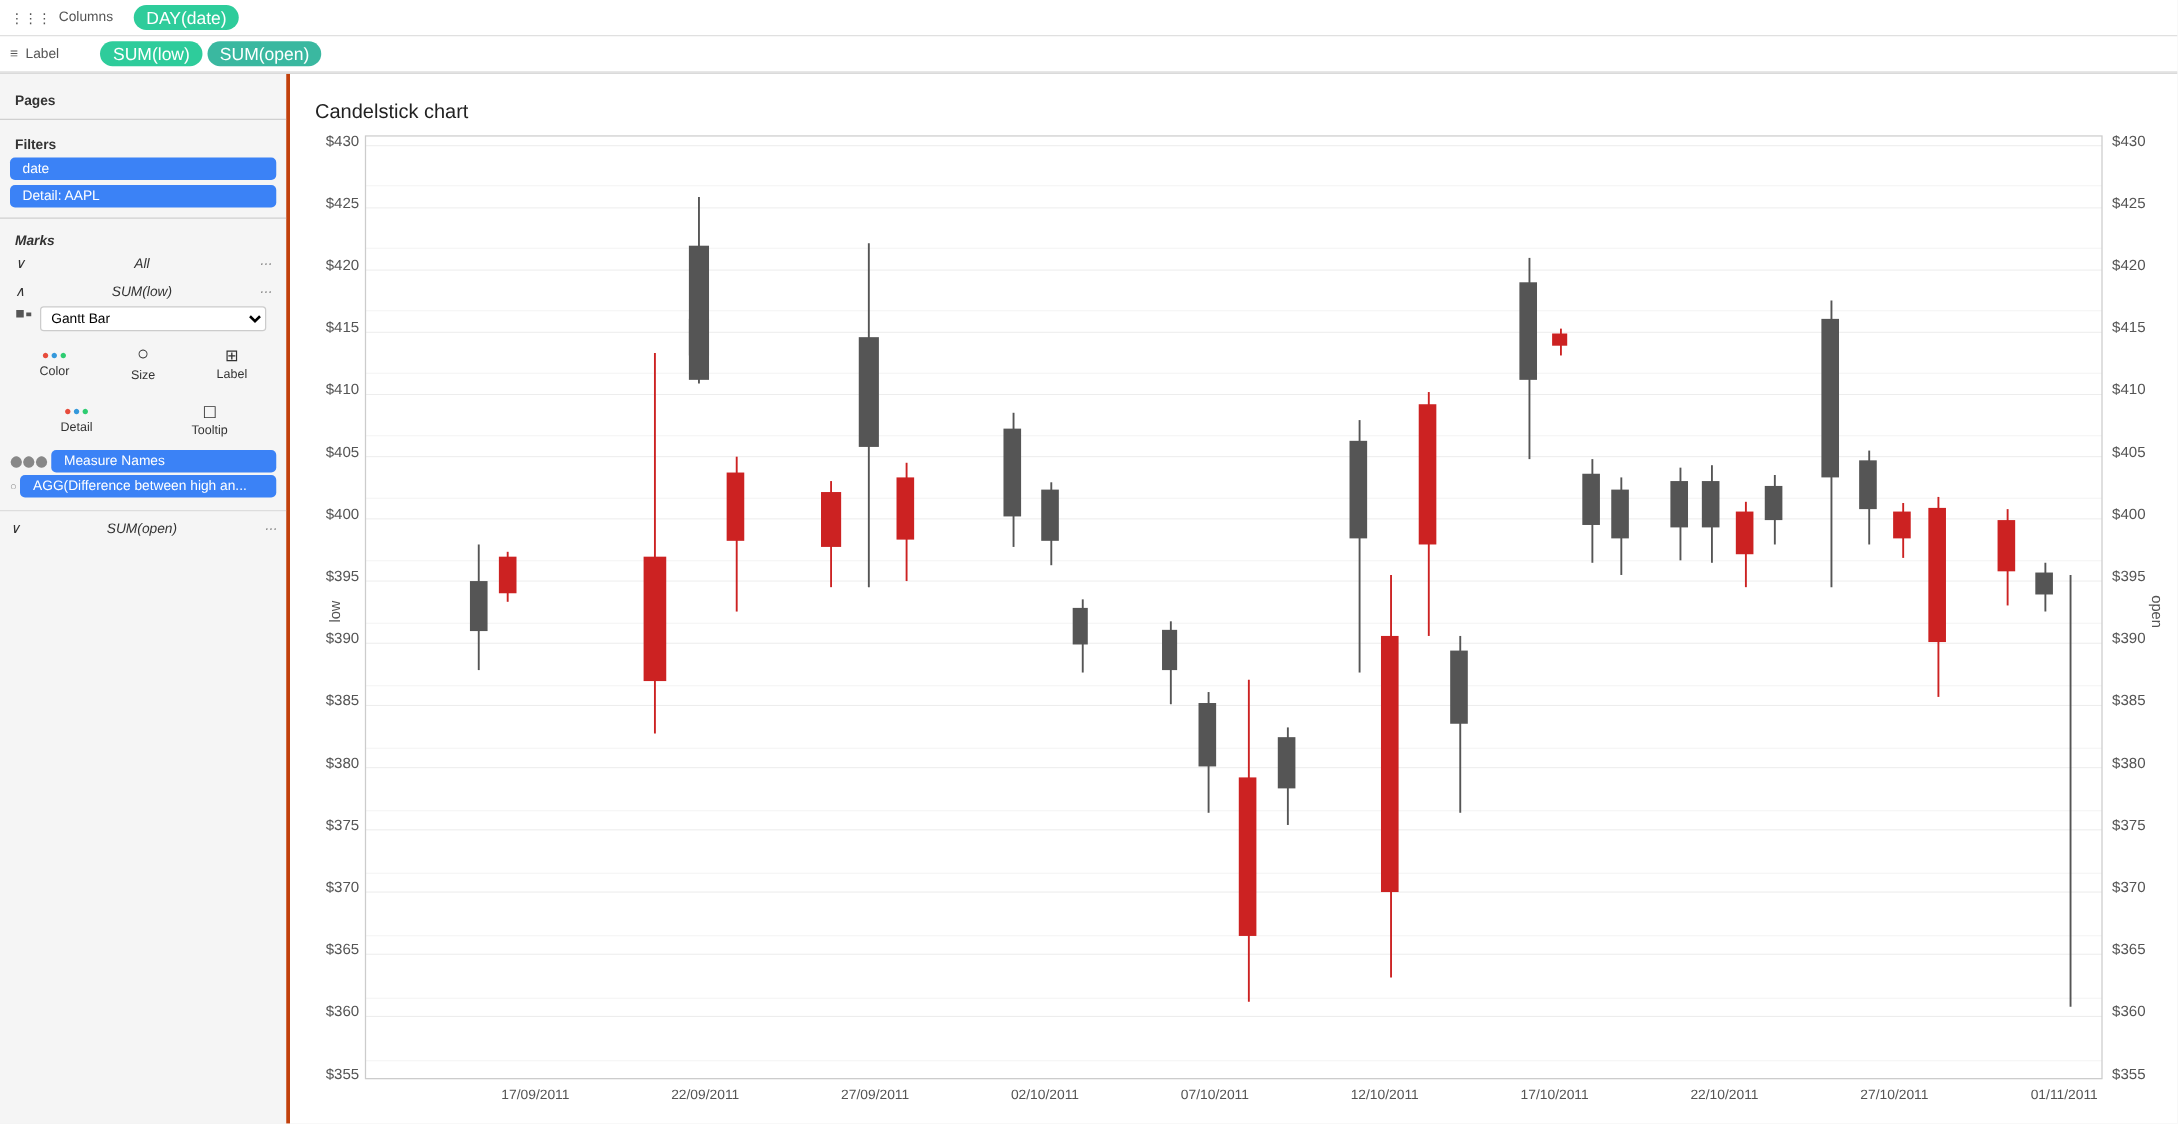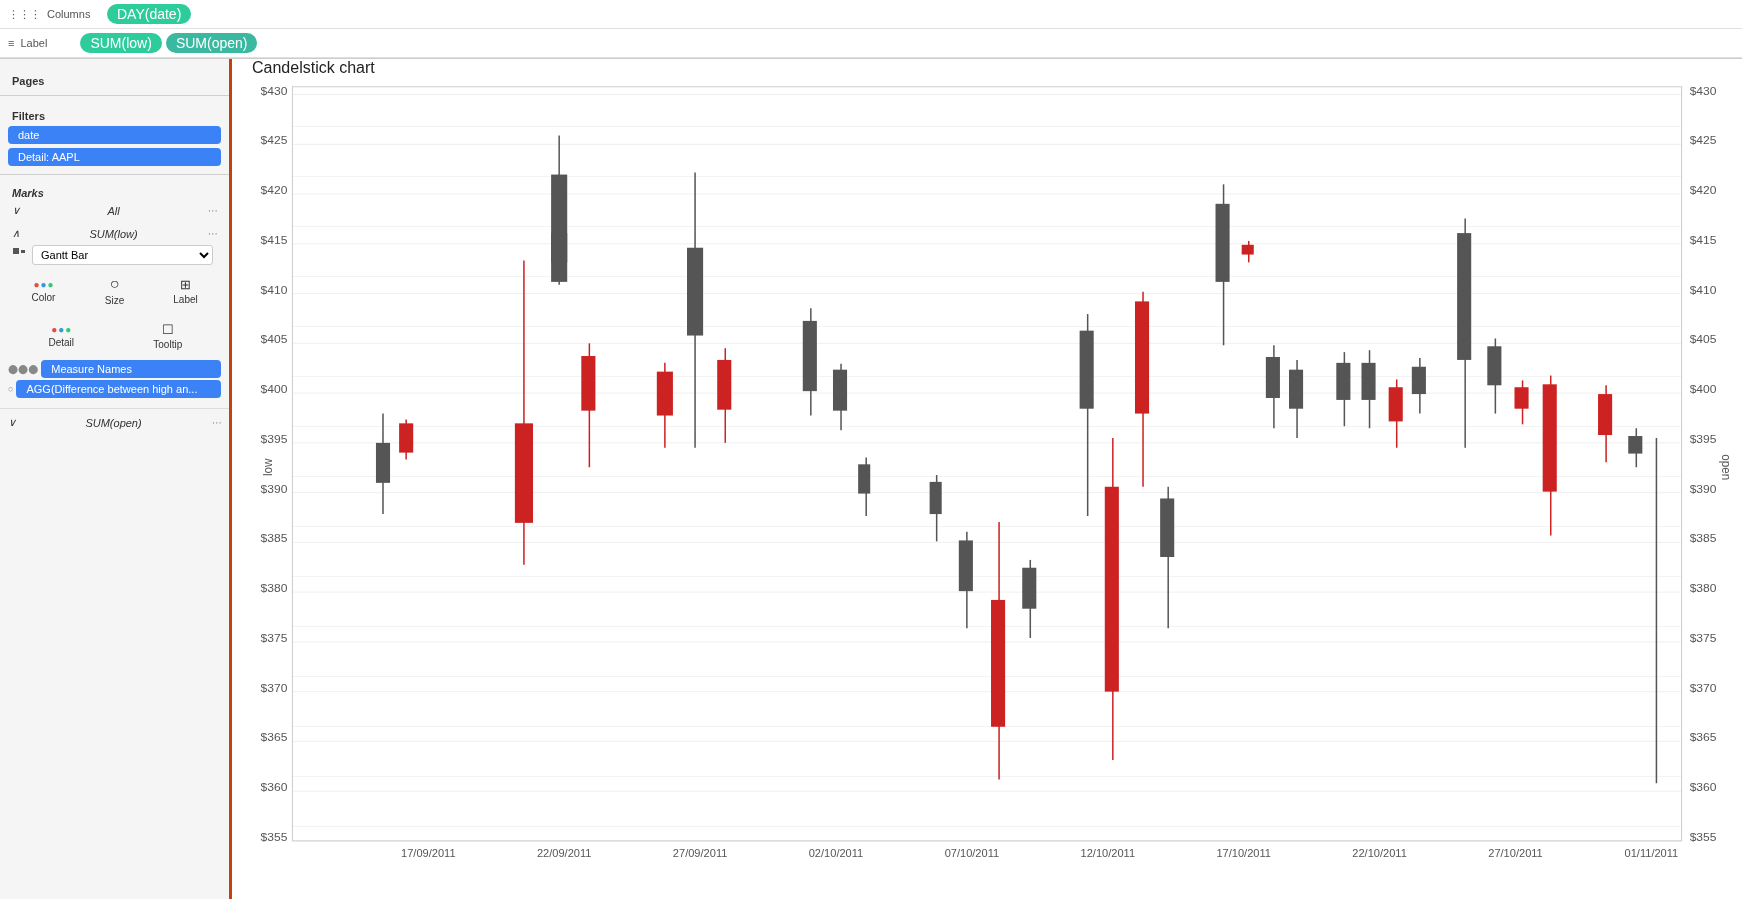--- a/index.html
+++ b/index.html
@@ -26,21 +26,21 @@
     .marks-icon { font-size: 10px; color: #888; cursor: pointer; }
 
     .mark-type-row { display: flex; padding: 2px 4px; }
     .mark-type-select { border: 1px solid #ccc; background: #fff; font-size: 11px; padding: 2px 4px; border-radius: 3px; flex: 1; margin-right: 4px; }
 
     .marks-buttons { display: flex; padding: 4px 0; }
     .mark-btn { flex: 1; display: flex; flex-direction: column; align-items: center; justify-content: center; padding: 4px 2px; cursor: pointer; border: none; background: none; font-size: 10px; color: #333; }
     .mark-btn-icon { font-size: 16px; margin-bottom: 2px; }
 
     .chart-area { flex: 1; background: #fff; position: relative; overflow: hidden; }
-    .chart-title { font-size: 16px; color: #222; padding: 0 20px 0; font-weight: 400; }
+    .chart-title { font-size: 16px; color: #222; padding: 22px 20px 0; font-weight: 400; }
     .chart-container { position: relative; width: 100%; height: calc(100% - 40px); }
 
     svg.chart-svg { width: 100%; height: 100%; }
 
     .sum-open-section { padding: 4px 4px 4px; margin-top: 4px; border-top: 1px solid #ddd; }
   </style>
 </head>
 <body>
 
 <div class="top-bar">

